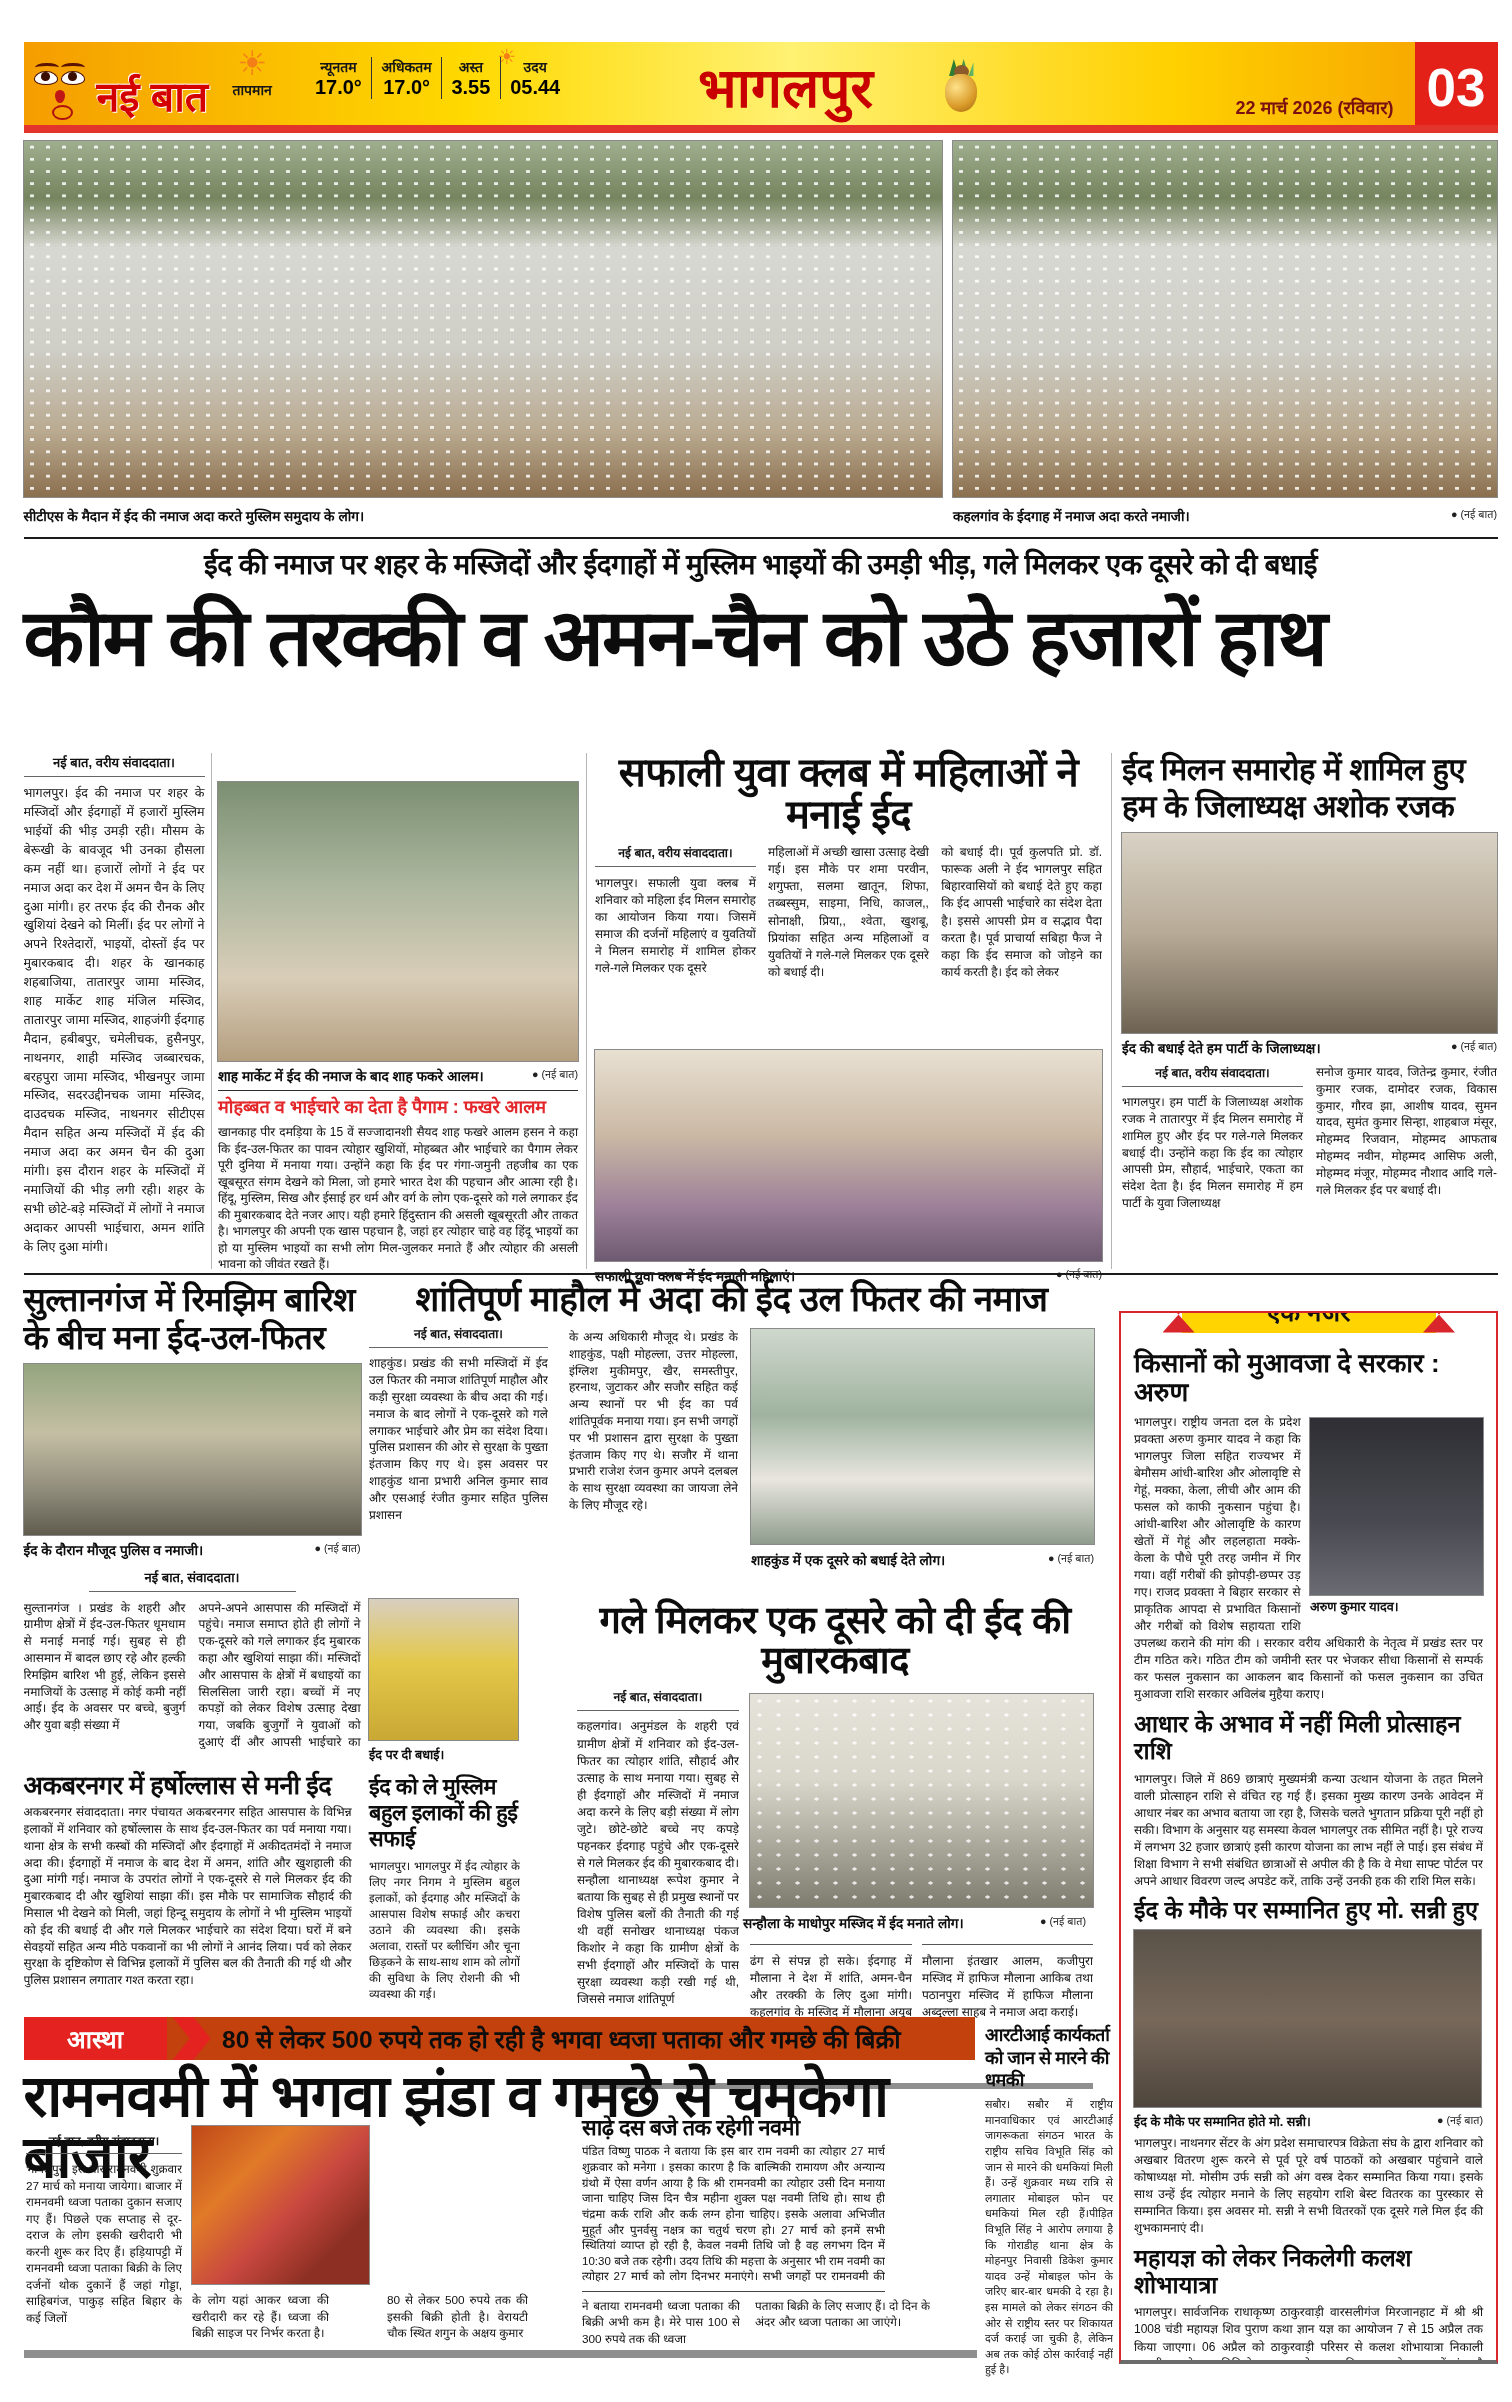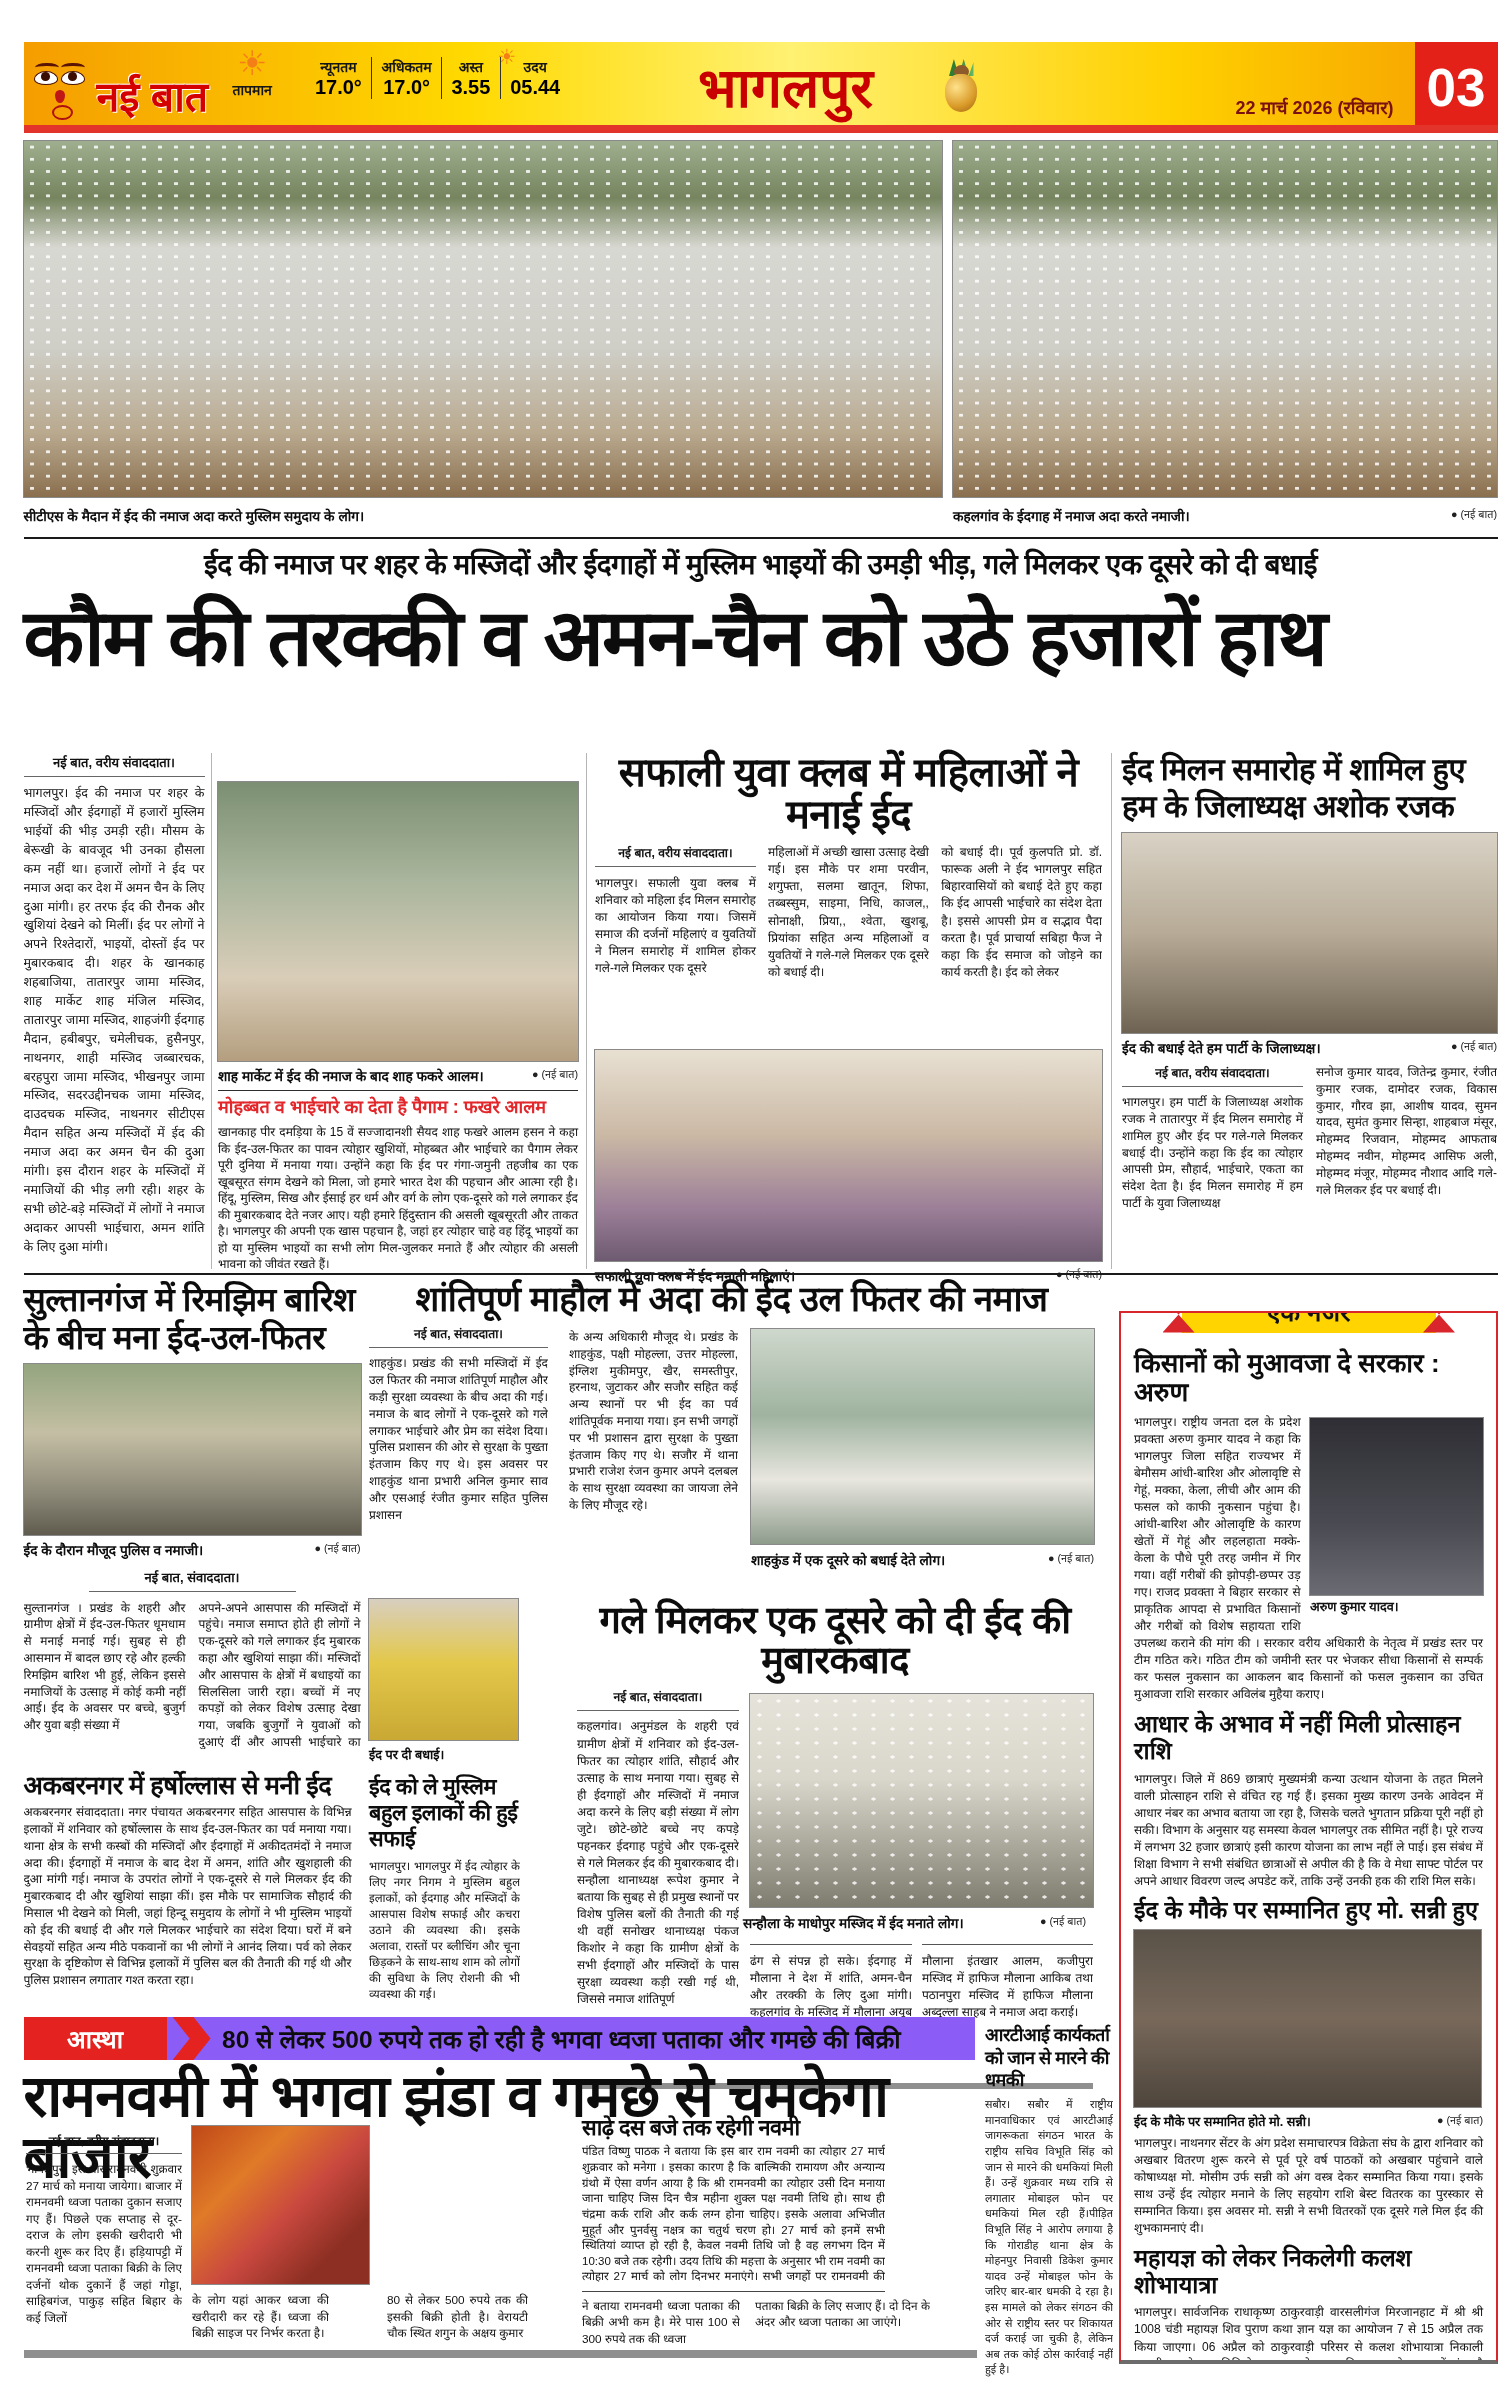--- a/index.html
+++ b/index.html
@@ -71,21 +71,21 @@
   .banner::after{right:-19px;clip-path:polygon(0 0,100% 0,40% 50%,100% 100%,0 100%,60% 50%);transform:scaleX(-1);}
   .en-h{font-weight:900;font-size:23.5px;line-height:1.15;margin:7.5px 0 5.6px;color:#0c0c0c;}
   .en-b{font-size:12px;line-height:1.42;text-align:justify;}
   figure{margin:0;}
   .kisan-fig{float:right;width:173px;margin:3.8px 0 3.8px 9.4px;}
   .kisan-fig .ph{width:173px;height:177px;}
   .kisan-fig figcaption{font-size:12.7px;font-weight:700;padding-top:2.8px;}
   
   .aastha{left:23.5px;top:2017px;width:143px;height:43px;background:#e42320;color:#fff;display:flex;
     align-items:center;justify-content:center;font-size:24.5px;font-weight:900;}
-  .ybar{left:167px;top:2017px;width:808px;height:43px;background:#8b5cf6;display:flex;align-items:center;
+  .ybar{left:167px;top:2017px;width:808px;height:43px;background:#c2410c;display:flex;align-items:center;
     font-size:24.5px;font-weight:900;color:#0d0d0d;padding-left:55px;box-sizing:border-box;}
   .ybar::before{content:"";position:absolute;left:5.6px;top:0;width:38px;height:100%;background:#e42320;
     clip-path:polygon(0 0,55% 0,100% 50%,55% 100%,0 100%,45% 50%);}
   .graybar{position:absolute;background:#8f8f8f;}
 </style>
 </head>
 <body>
 
 <div class="page">
 

